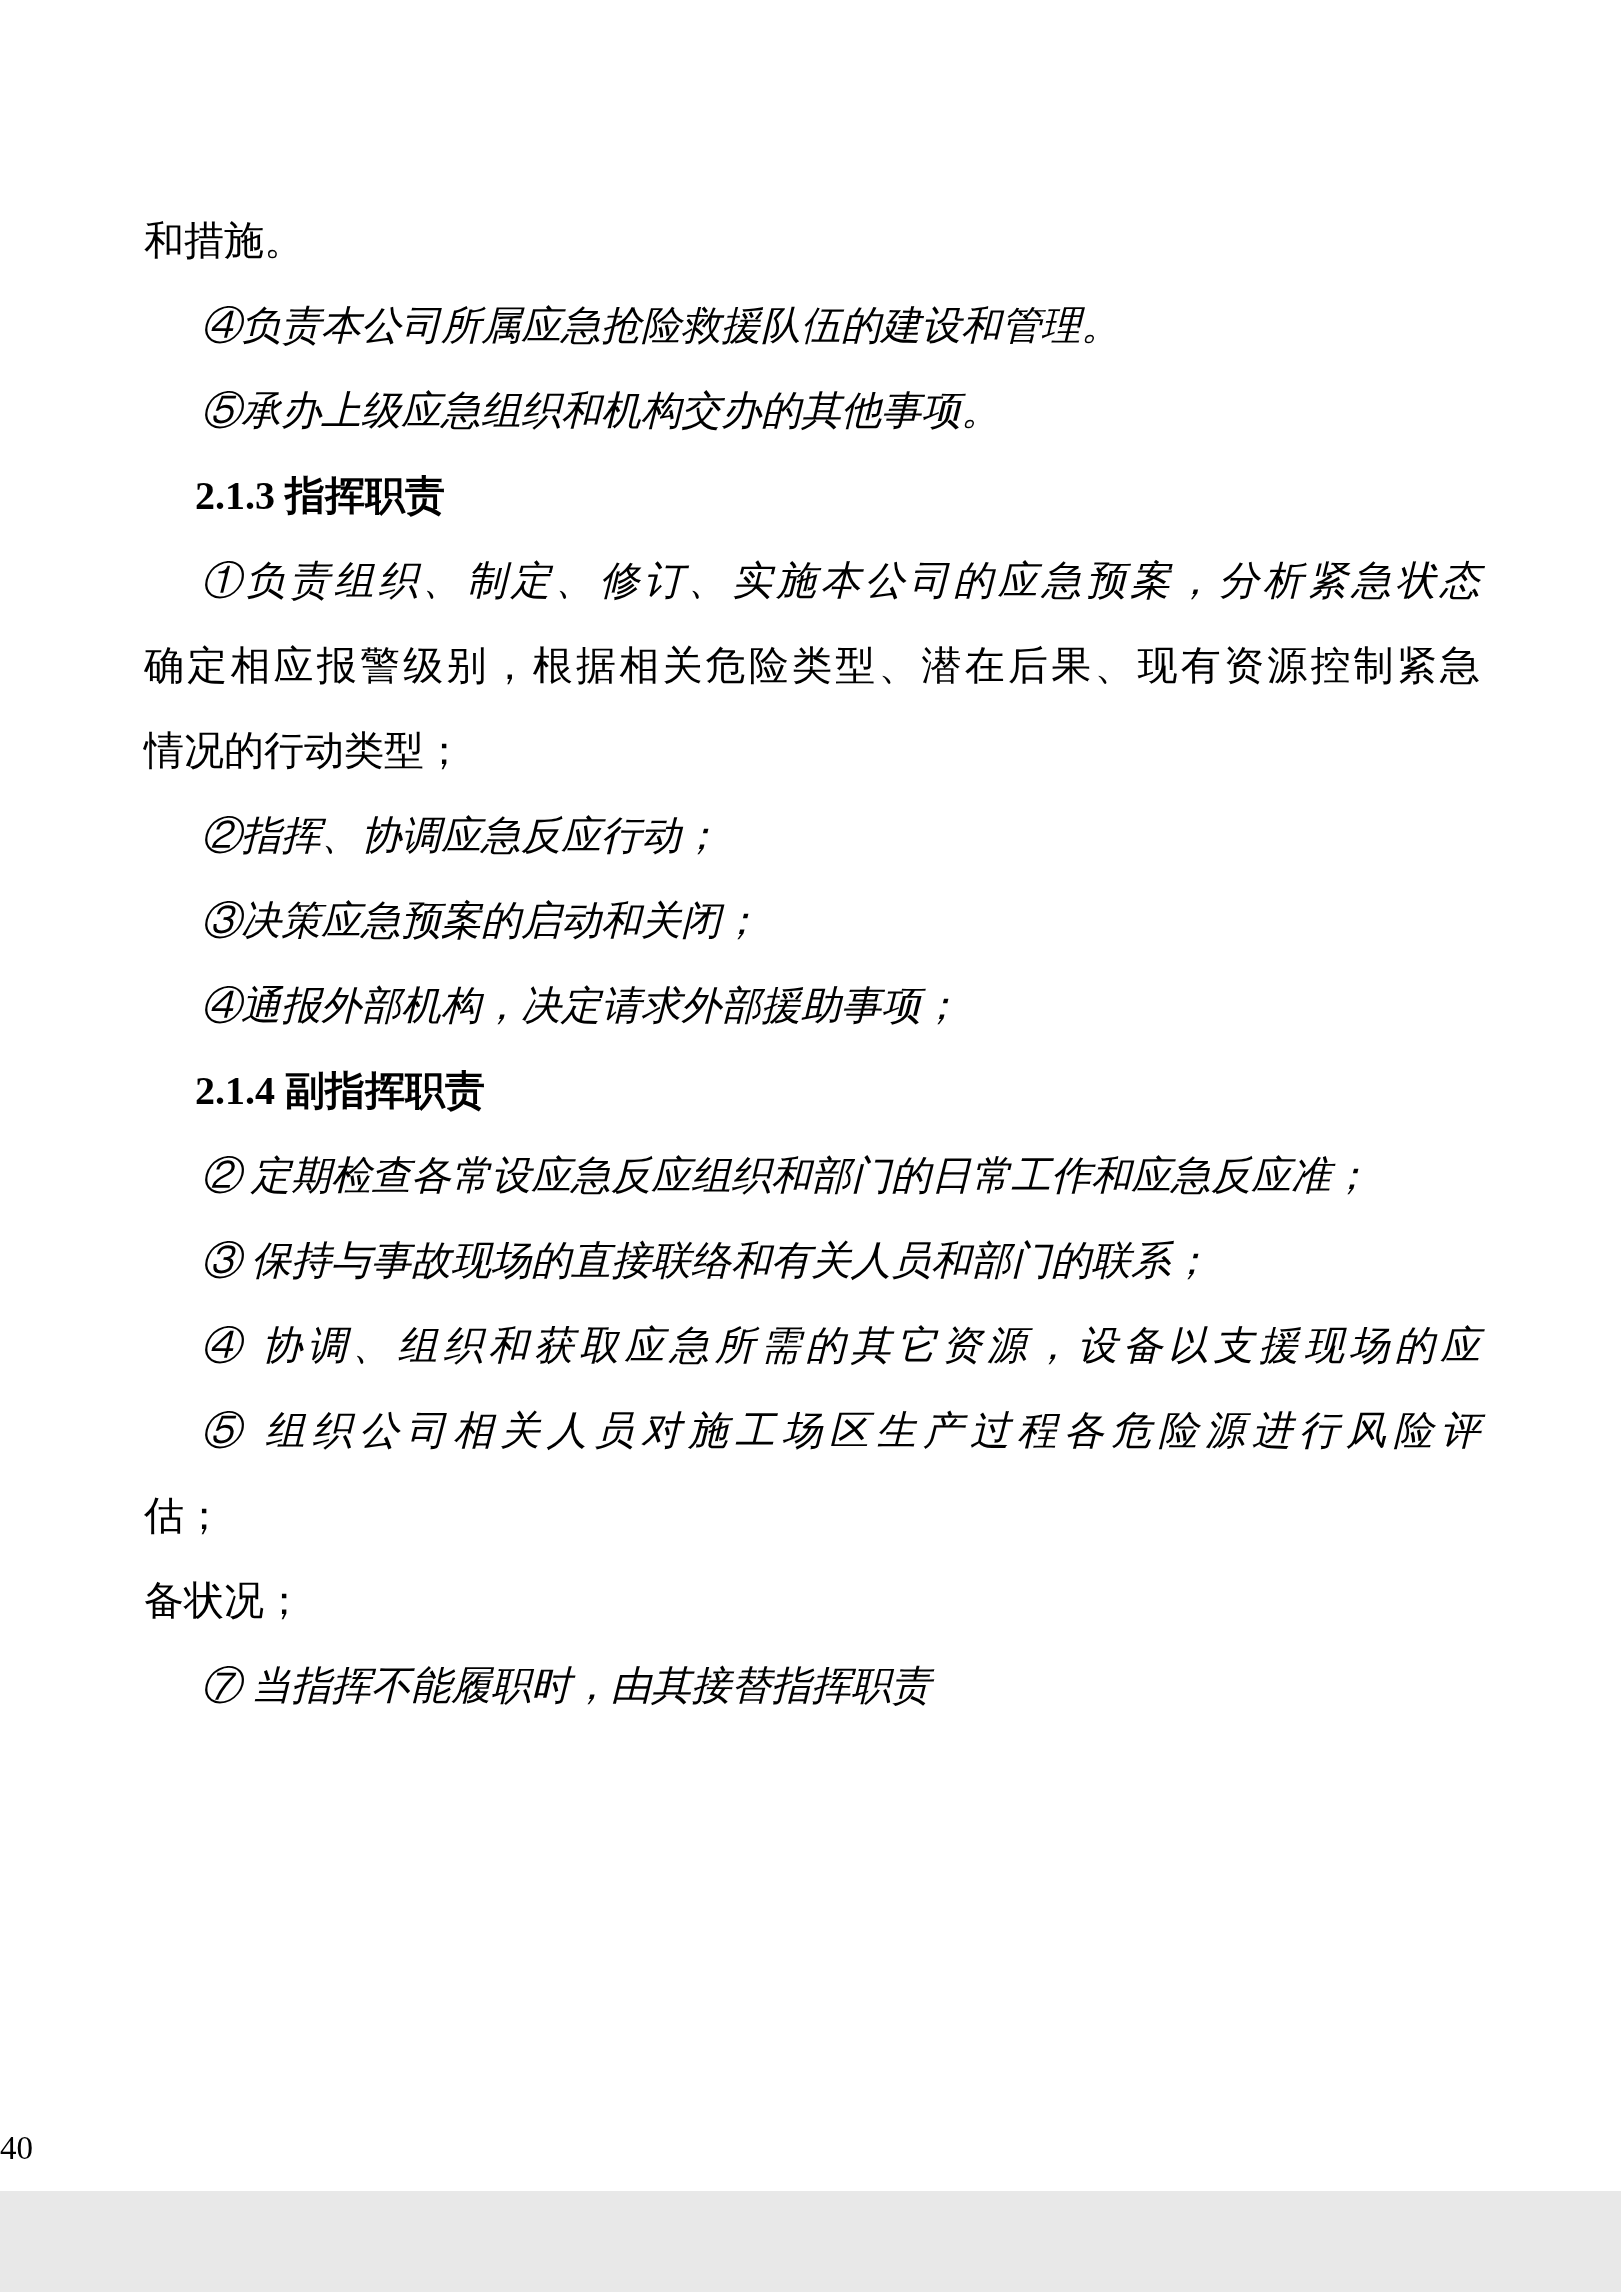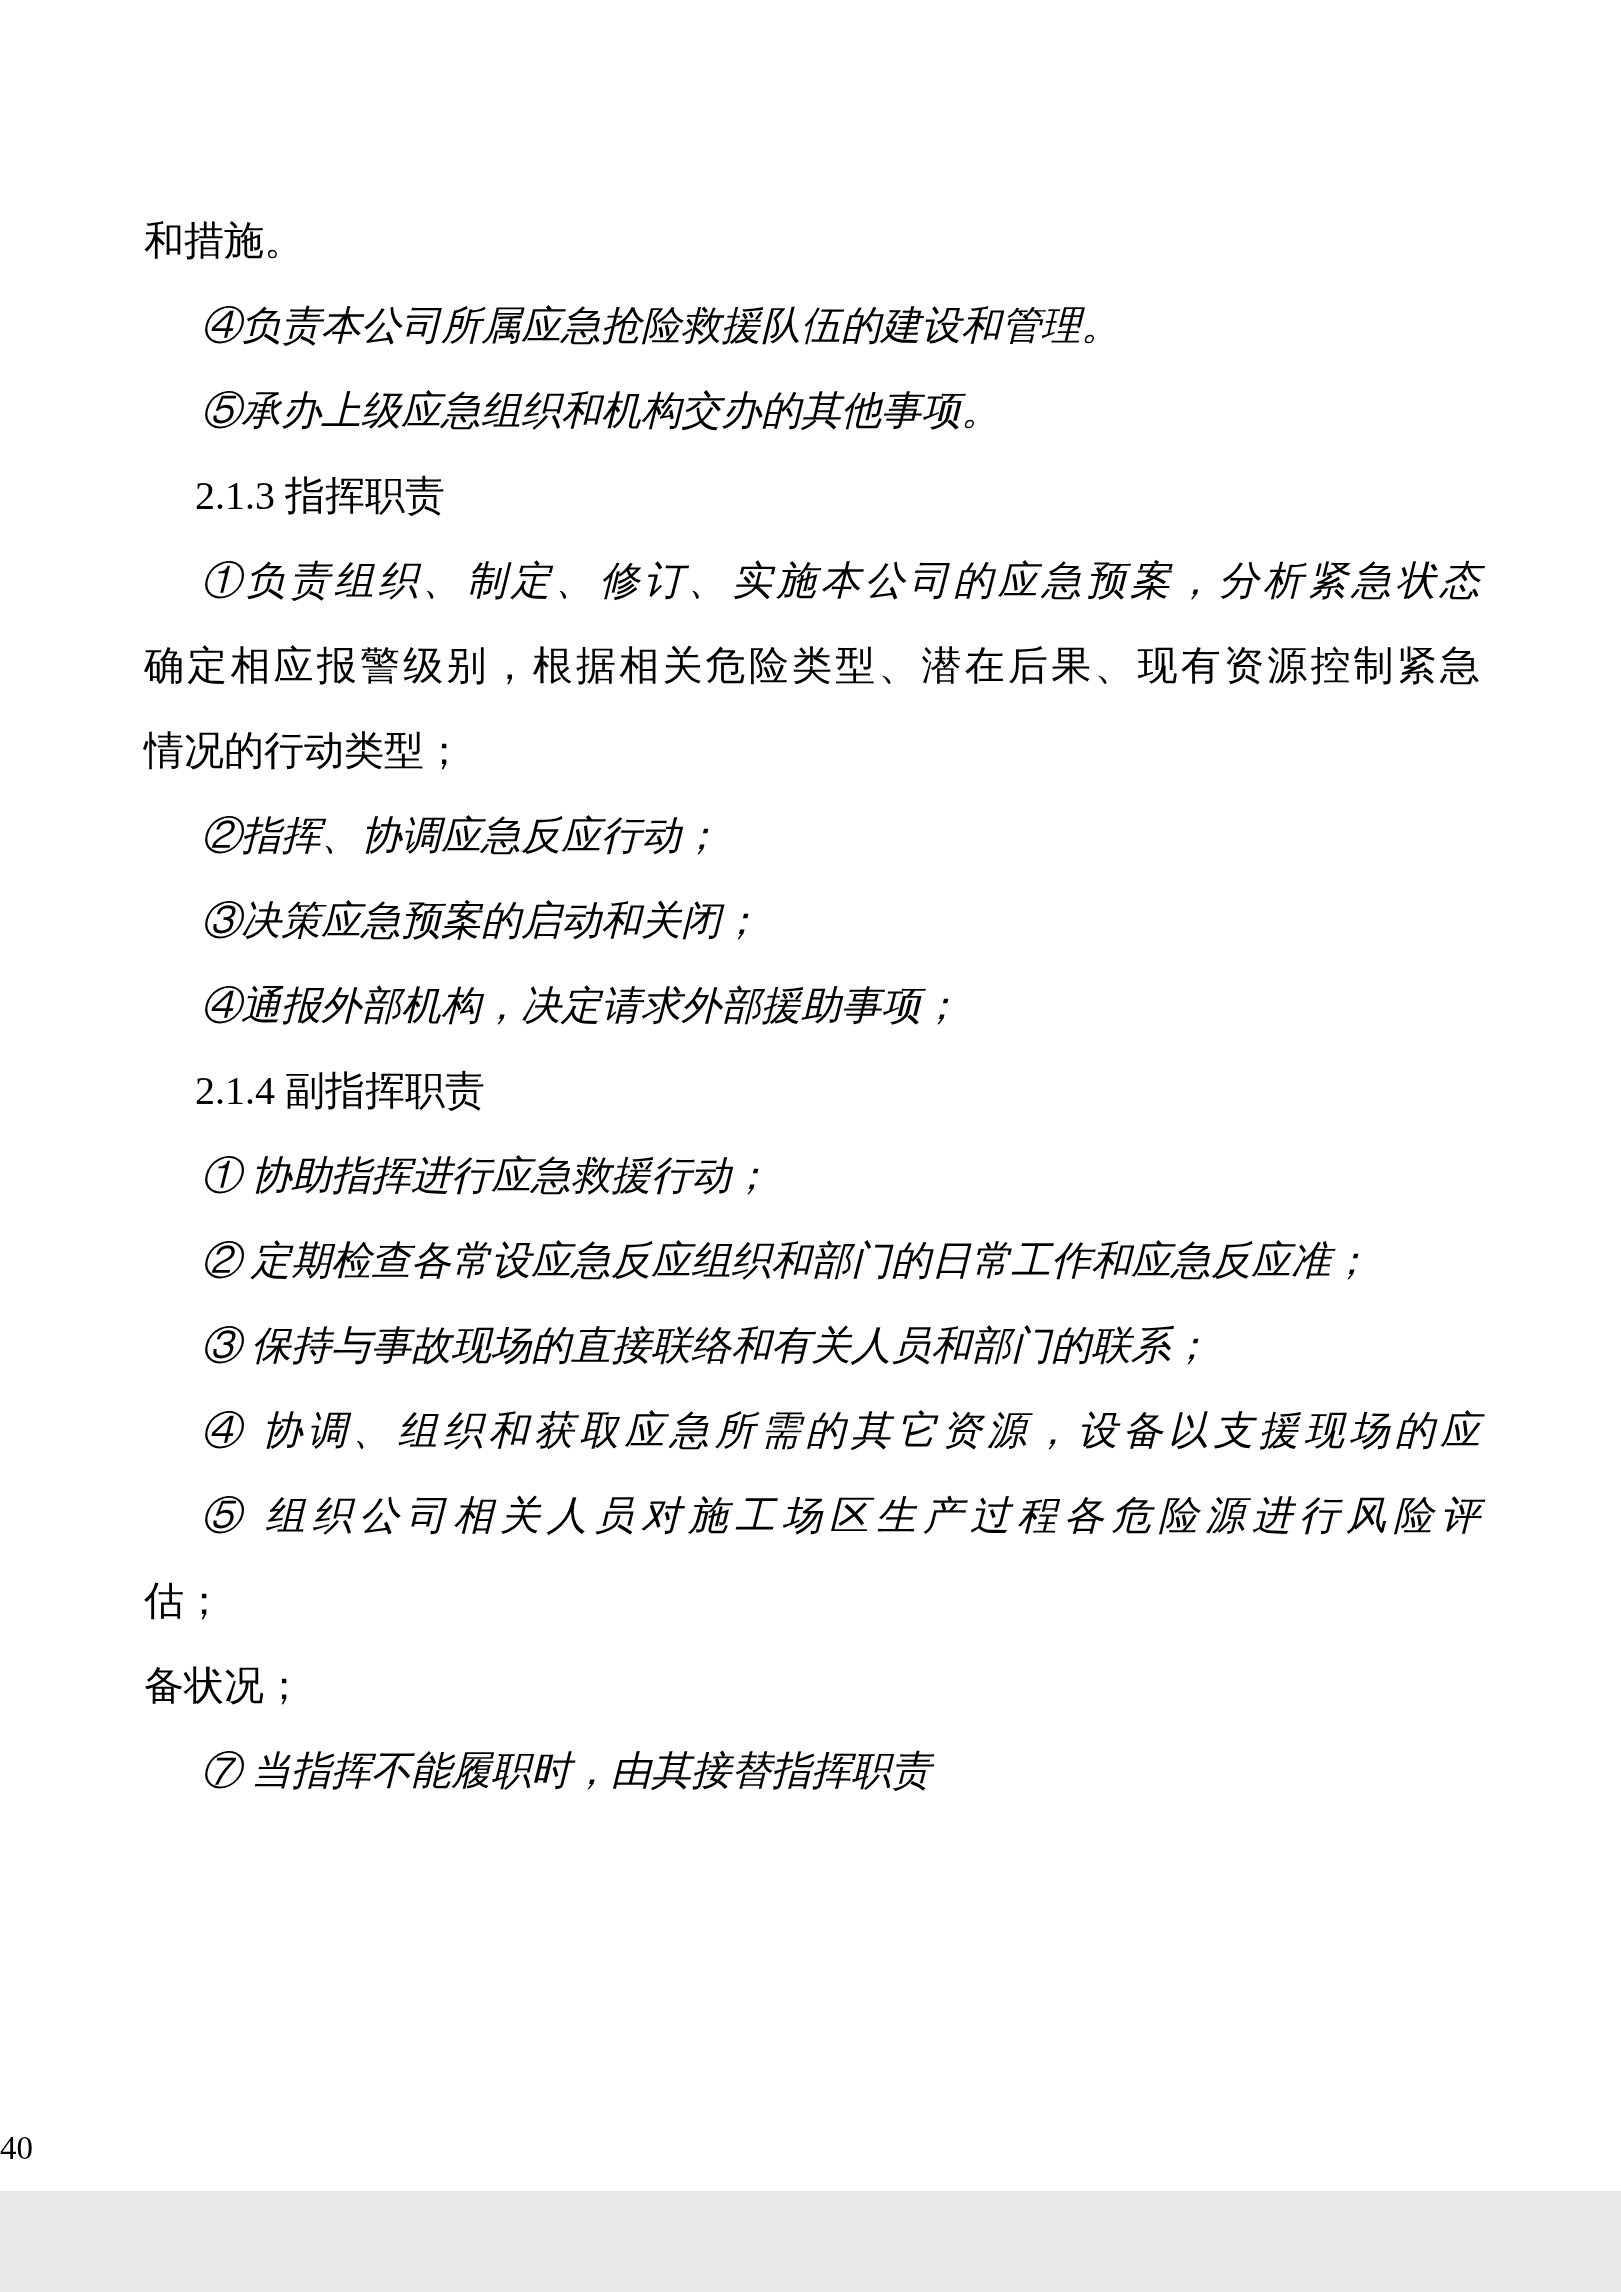--- a/index.html
+++ b/index.html
@@ -30,21 +30,21 @@
   .line {
     height: 85px;
     text-align: left;
   }
   .first {
     text-indent: 57px;
     font-style: italic;
   }
   .heading {
     text-indent: 51px;
-    font-weight: 400;
+    font-weight: 700;
   }
   .just {
     text-align: justify;
     text-align-last: justify;
     text-justify: inter-character;
   }
   .footer {
     position: absolute;
     left: 0;
     top: 2125px;
@@ -62,21 +62,20 @@
     <div class="line first">④负责本公司所属应急抢险救援队伍的建设和管理。</div>
     <div class="line first">⑤承办上级应急组织和机构交办的其他事项。</div>
     <div class="line heading">2.1.3 指挥职责</div>
     <div class="line first just">①负责组织、制定、修订、实施本公司的应急预案，分析紧急状态</div>
     <div class="line cont just">确定相应报警级别，根据相关危险类型、潜在后果、现有资源控制紧急</div>
     <div class="line cont">情况的行动类型；</div>
     <div class="line first">②指挥、协调应急反应行动；</div>
     <div class="line first">③决策应急预案的启动和关闭；</div>
     <div class="line first">④通报外部机构，决定请求外部援助事项；</div>
     <div class="line heading">2.1.4 副指挥职责</div>
-    <div class="line first">① 协助指挥进行应急救援行动；</div>
     <div class="line first">② 定期检查各常设应急反应组织和部门的日常工作和应急反应准；</div>
     <div class="line first">③ 保持与事故现场的直接联络和有关人员和部门的联系；</div>
     <div class="line first just">④ 协调、组织和获取应急所需的其它资源，设备以支援现场的应</div>
     <div class="line first just">⑤ 组织公司相关人员对施工场区生产过程各危险源进行风险评</div>
     <div class="line cont">估；</div>
     <div class="line cont">备状况；</div>
     <div class="line first">⑦ 当指挥不能履职时，由其接替指挥职责</div>
   </main>
 
   <footer class="footer">

